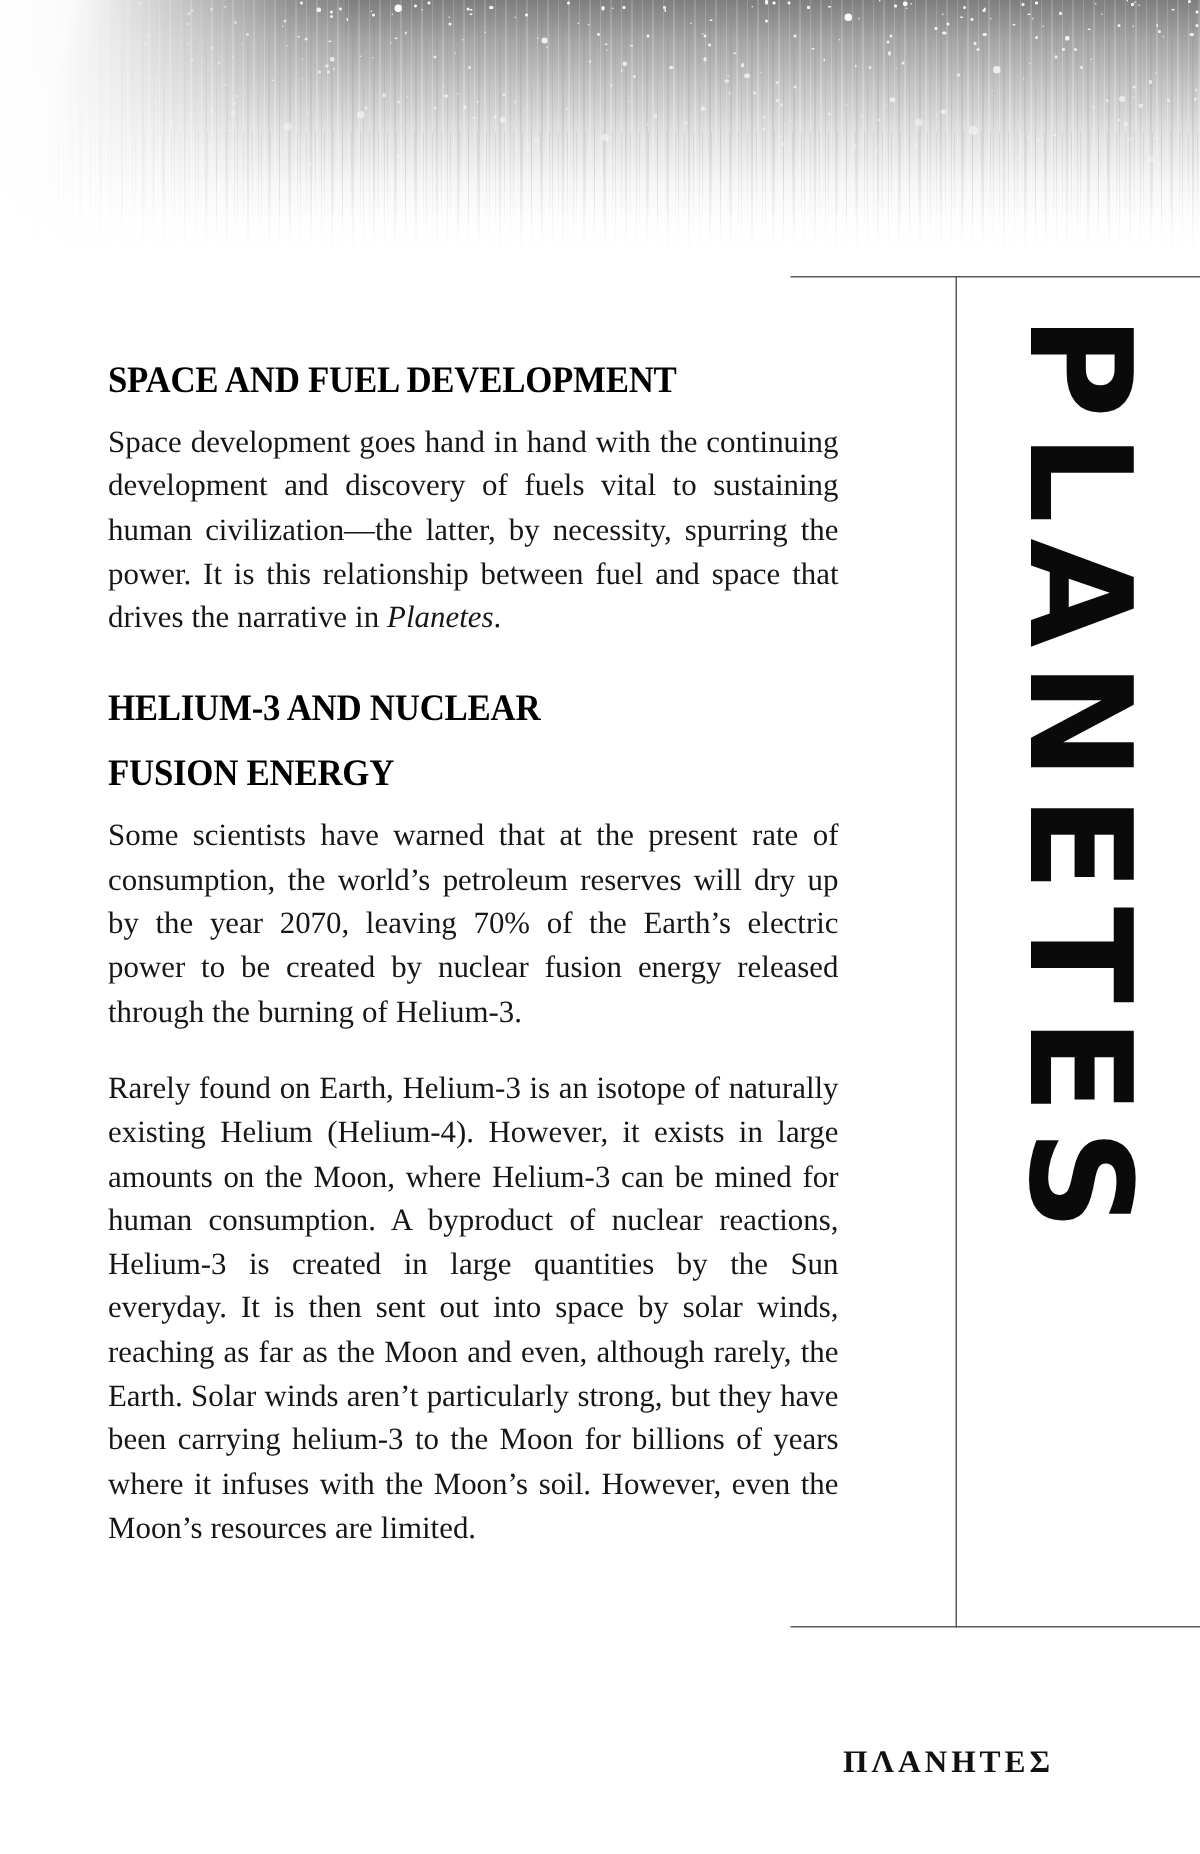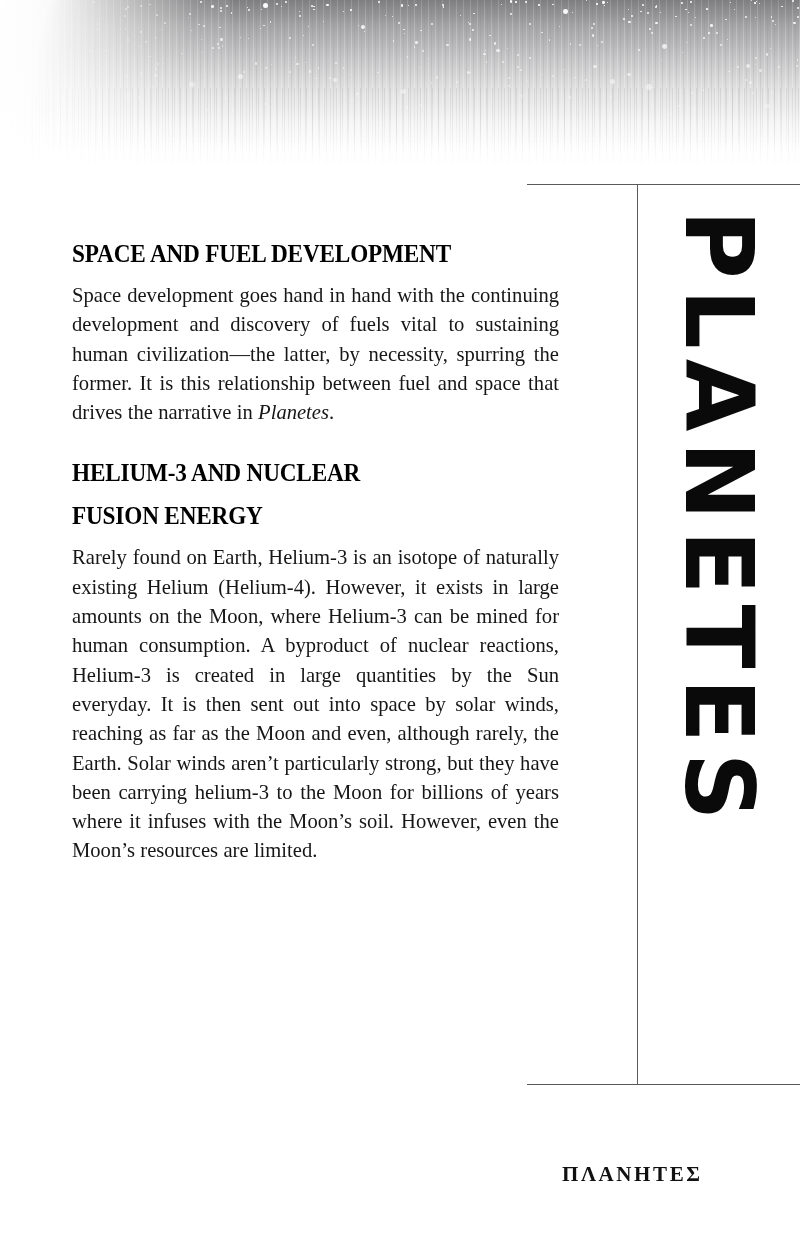--- a/index.html
+++ b/index.html
@@ -601,25 +601,26 @@
 <div class="rule-h" id="rule-bottom"></div>
 
 <div id="sidemark">
   <span>PLANETES</span>
 </div>
 
 <div id="content">
 
   <h2 class="heading">SPACE AND FUEL DEVELOPMENT</h2>
 
-  <p class="para"><span>Space development goes hand in hand with the continuing development and discovery of fuels vital to sustaining human civilization—the latter, by necessity, spurring the former. It is this relationship between fuel and space that drives the narrative in </span><em>Planetes</em><span>.</span></p>
+  <p class="para"><span>Space development goes hand in hand with the continuing development and discovery of fuels vital to sustaining human civilization—the latter, by necessity, spurring the power. It is this relationship between fuel and space that drives the narrative in </span><em>Planetes</em><span>.</span></p>
 
   <h2 class="heading second">HELIUM-3 AND NUCLEAR</h2>
   <h2 class="heading">FUSION ENERGY</h2>
 
+  <p class="para">Some scientists have warned that at the present rate of consumption, the world’s petroleum reserves will dry up by the year 2070, leaving 70% of the Earth’s electric power to be created by nuclear fusion energy released through the burning of Helium-3.</p>
 
   <p class="para last">Rarely found on Earth, Helium-3 is an isotope of naturally existing Helium (Helium-4). However, it exists in large amounts on the Moon, where Helium-3 can be mined for human consumption. A byproduct of nuclear reactions, Helium-3 is created in large quantities by the Sun everyday. It is then sent out into space by solar winds, reaching as far as the Moon and even, although rarely, the Earth. Solar winds aren’t particularly strong, but they have been carrying helium-3 to the Moon for billions of years where it infuses with the Moon’s soil. However, even the Moon’s resources are limited.</p>
 
 </div>
 
 <div id="footer">
   <div id="footer-label">ΠΛΑΝΗΤΕΣ</div>
 
 </div>
 

